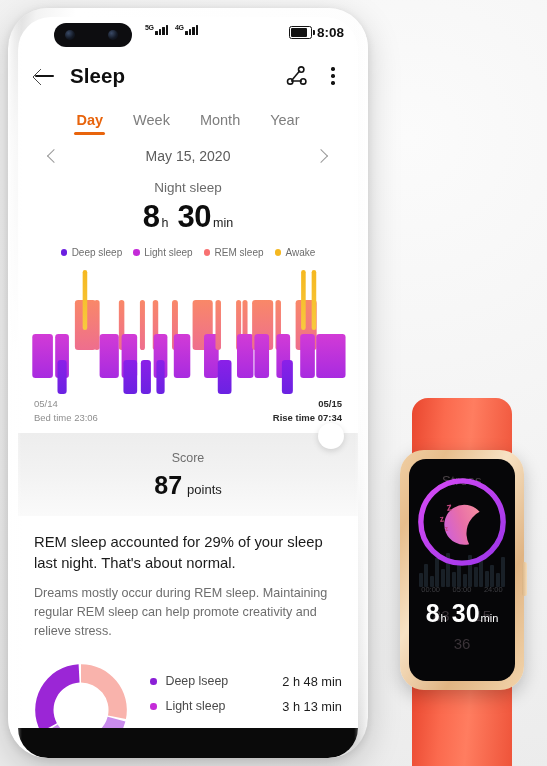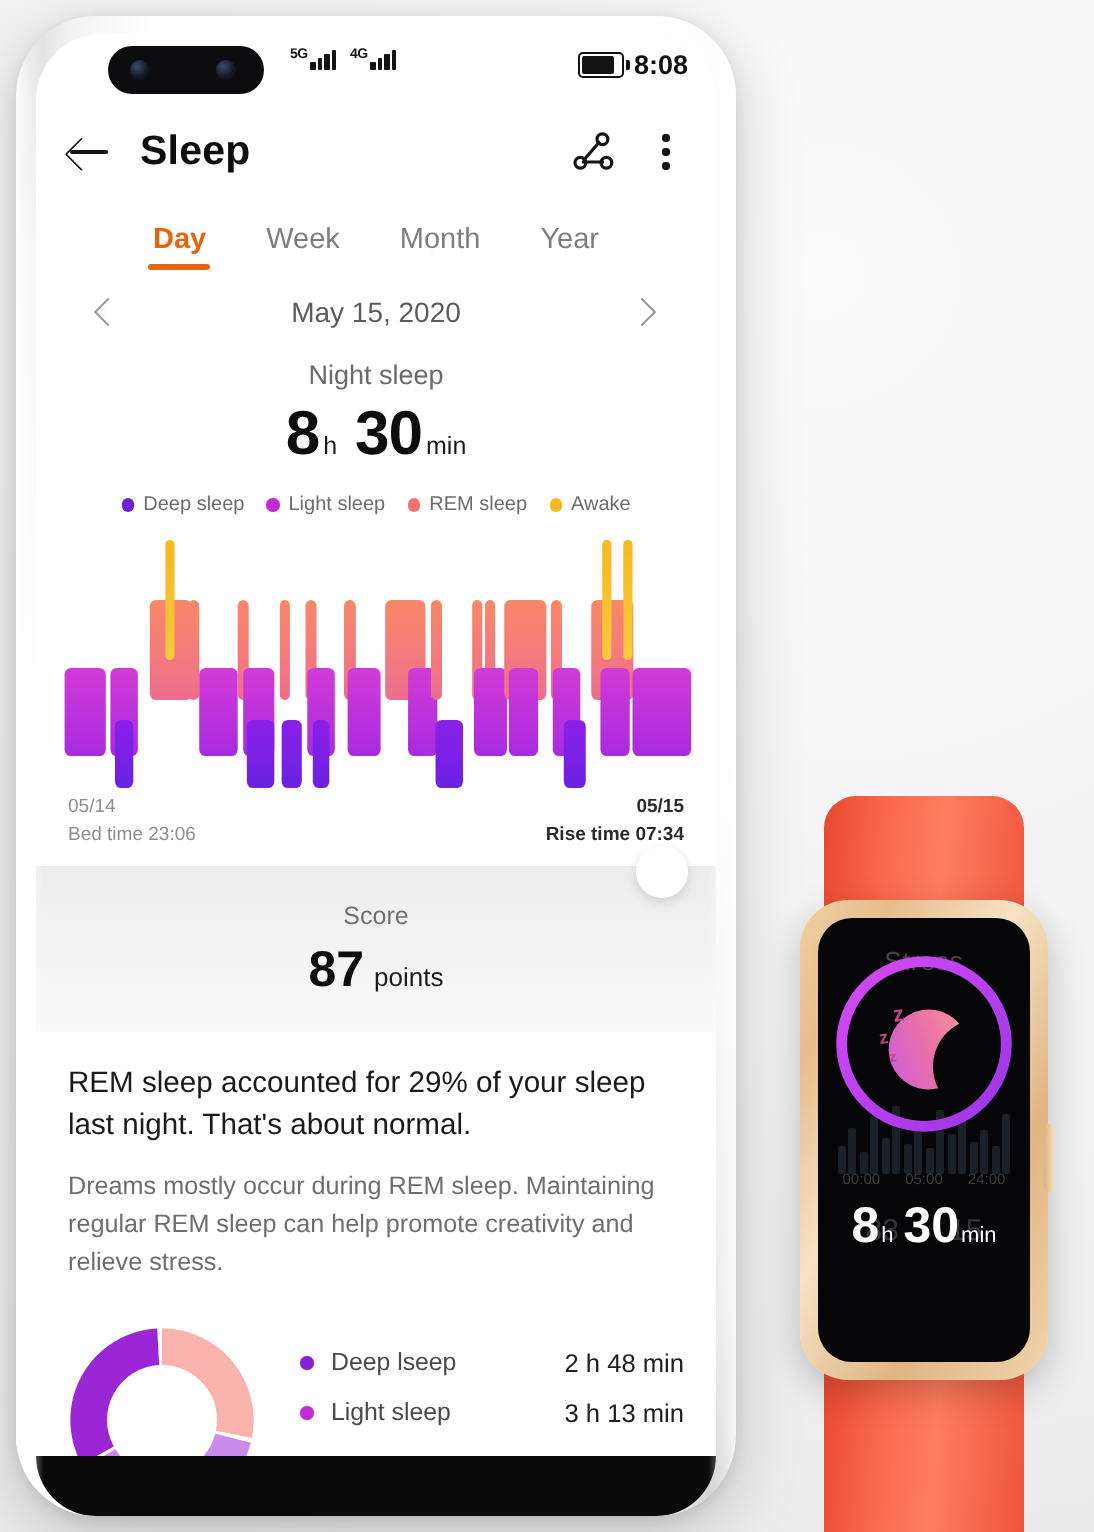--- a/index.html
+++ b/index.html
@@ -416,20 +416,21 @@
         <div class="ghost axis">
           <span>00:00</span>
           <span>05:00</span>
           <span>24:00</span>
         </div>
         <div class="ghost nums">
           <span>83</span>
           &nbsp;&nbsp;&nbsp;&nbsp;
           <span>15</span>
         </div>
+        <div class="ghost n36">36</div>
 
         <svg class="ring" viewBox="0 0 100 100">
           <defs>
             <linearGradient id="ringG" x1="0" y1="0" x2="1" y2="1">
               <stop offset="0%" stop-color="#D74BF5"></stop>
                 <stop offset="100%" stop-color="#9B35E8"></stop>
             </linearGradient>
           </defs>
           <circle cx="50" cy="50" r="42" fill="none" stroke="url(#ringG)" stroke-width="5.5"></circle>
         </svg>

